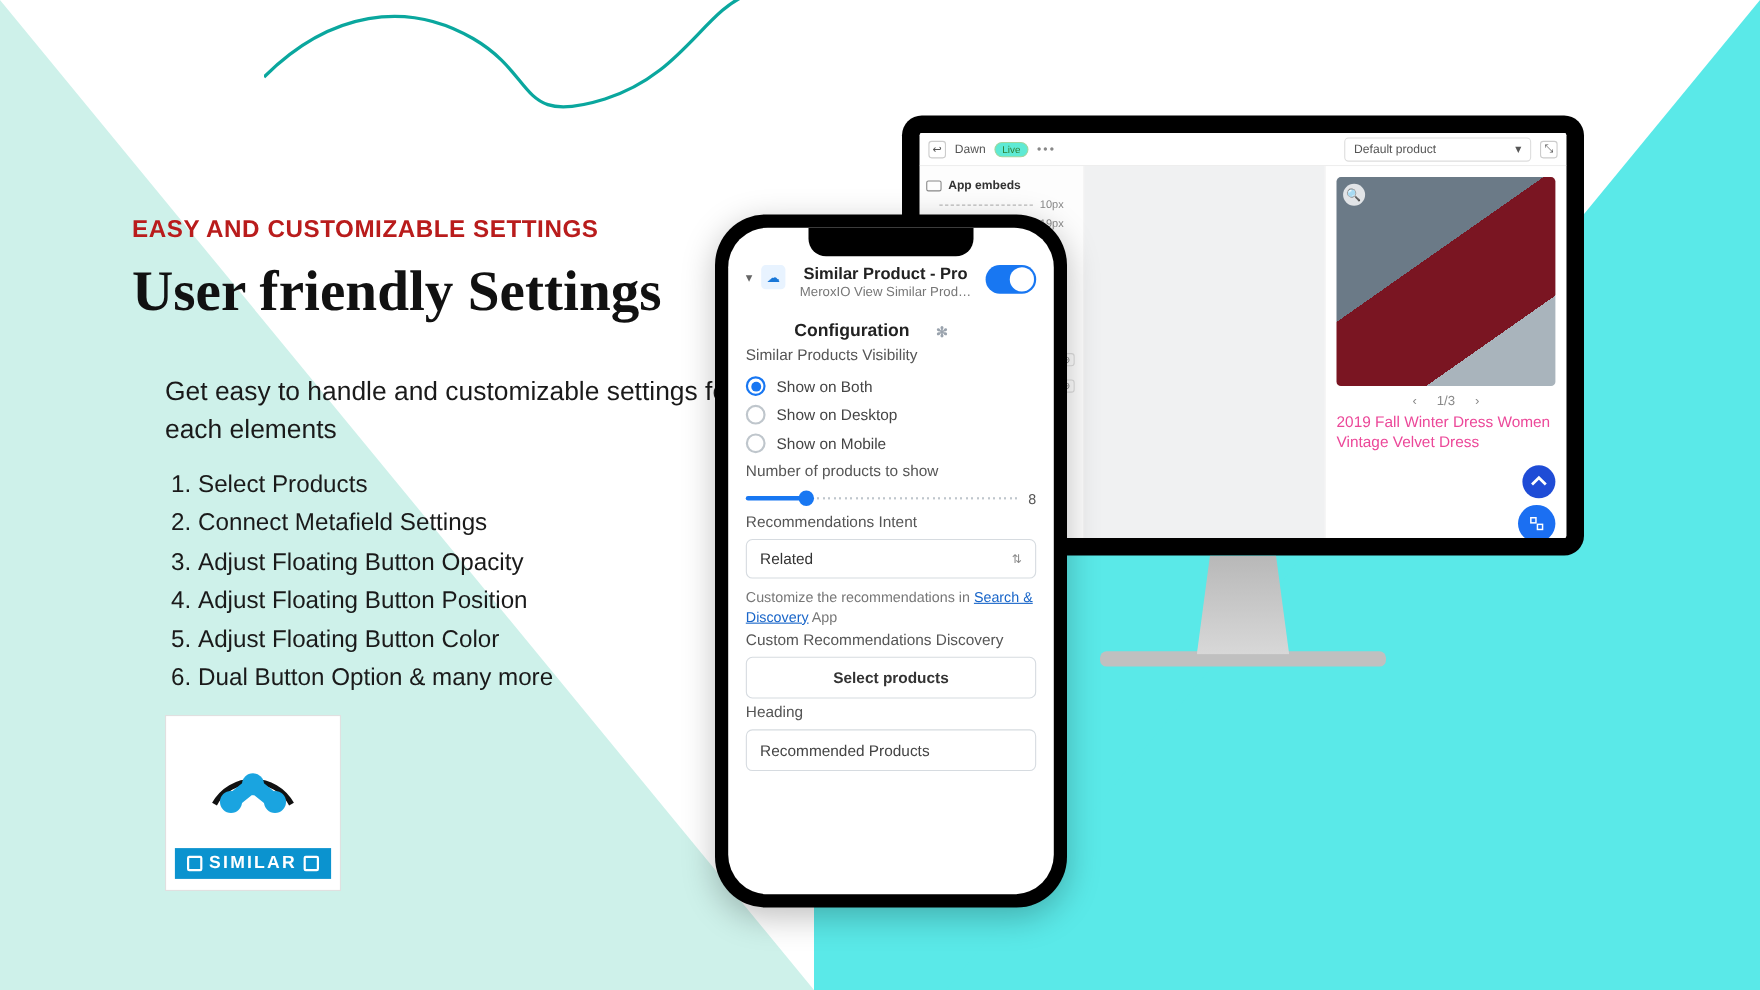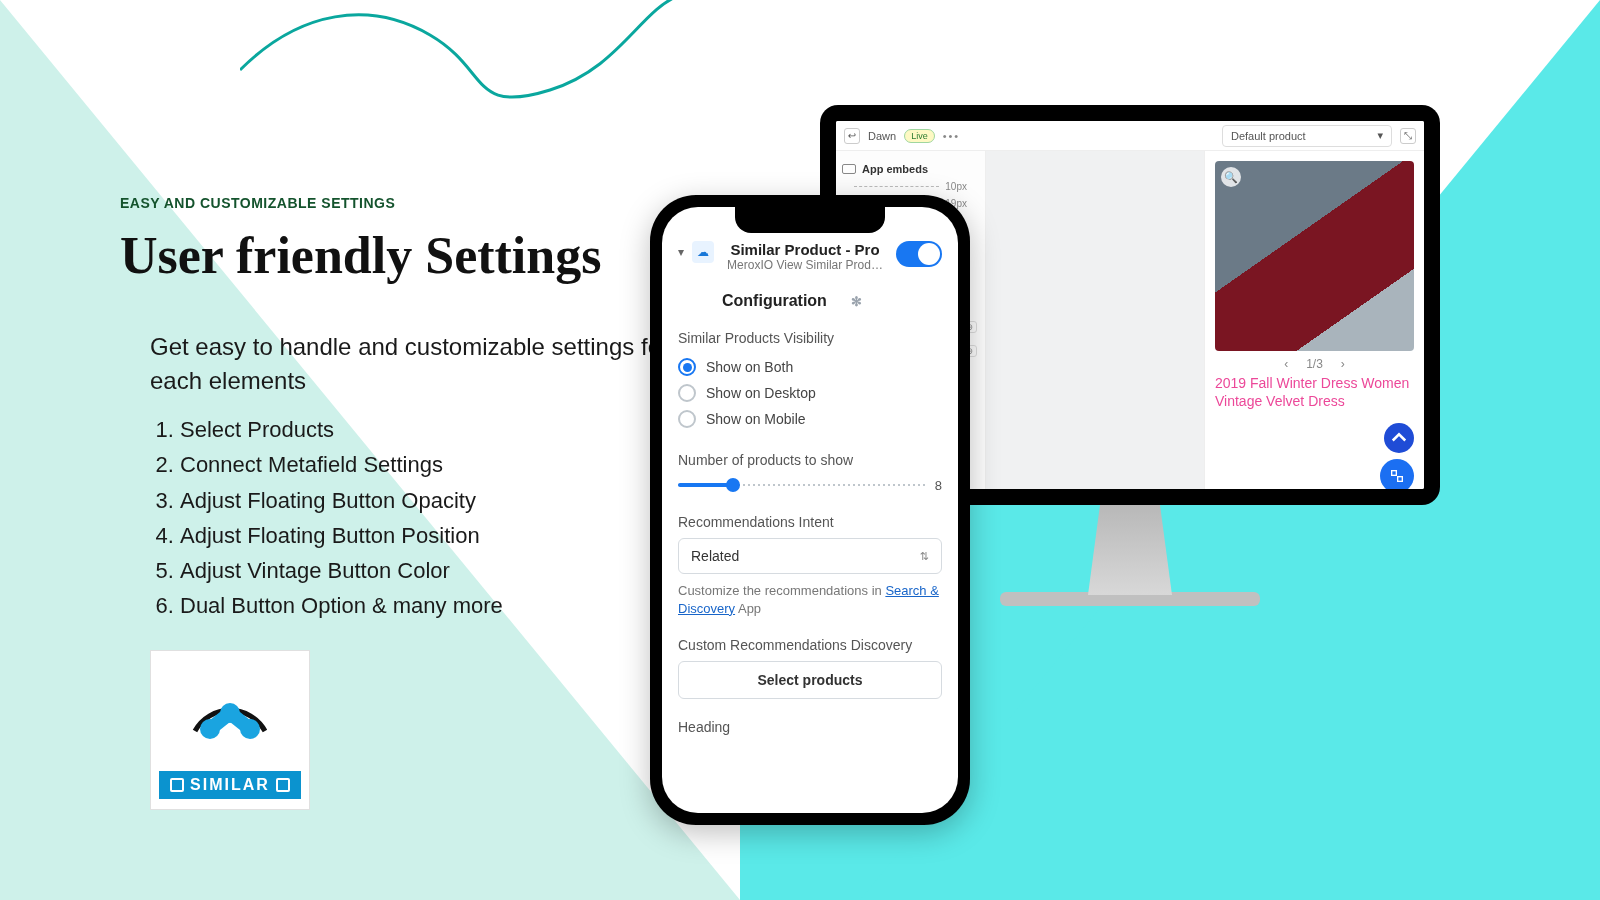--- a/index.html
+++ b/index.html
@@ -8,21 +8,21 @@
   
   .bg-mint { position: absolute; left: 0; bottom: 0; width: 0; height: 0; border-left: 740px solid #cef1ea; border-top: 900px solid transparent; z-index: 0; }
   .bg-cyan { position: absolute; right: 0; bottom: 0; width: 0; height: 0; border-right: 740px solid #5ae9e8; border-top: 900px solid transparent; z-index: 0; }
   .bg-cyan-rect { position: absolute; right: 0; bottom: 0; width: 860px; height: 440px; background: #5ae9e8; z-index: 0; }
 
   
   .squiggle { position: absolute; top: -20px; left: 240px; z-index: 2; }
 
   
   .copy { position: absolute; left: 120px; top: 195px; z-index: 3; width: 560px; }
-  .eyebrow { color: #14532d; font-weight: 700; font-size: 14px; letter-spacing: 0.5px; text-transform: uppercase; }
+  .eyebrow { color: #b91c1c; font-weight: 700; font-size: 22px; letter-spacing: 0.5px; text-transform: uppercase; }
   .headline { font-family: Georgia, 'Times New Roman', serif; font-weight: 700; font-size: 52px; color: #111; margin-top: 15px; }
   .sub { font-size: 24px; color: #1a1a1a; margin-top: 45px; line-height: 1.4; padding-left: 30px; }
   .features { margin-top: 15px; padding-left: 60px; font-size: 22px; color: #1a1a1a; line-height: 1.6; }
   .features li { list-style: decimal; }
 
   
   .badge { position: absolute; left: 150px; top: 650px; width: 160px; height: 160px; background: #fff; border: 1px solid #e0e0e0; z-index: 3; display: flex; flex-direction: column; align-items: center; justify-content: space-between; padding: 10px 8px; }
   .badge .arc { width: 100px; height: 100px; position: relative; }
   .badge .arc svg { width: 100%; height: 100%; }
   .badge .bar { width: 100%; background: #0b93cf; color: #fff; font-size: 16px; font-weight: 700; letter-spacing: 2px; display: flex; align-items: center; justify-content: center; gap: 6px; padding: 5px 0; }
@@ -30,21 +30,21 @@
 
   
   .monitor { position: absolute; left: 820px; top: 105px; width: 620px; z-index: 1; }
   .mon-frame { width: 620px; height: 400px; background: #000; border-radius: 18px; padding: 16px; }
   .mon-screen { width: 100%; height: 100%; background: #f4f5f6; border-radius: 2px; position: relative; overflow: hidden; font-size: 11px; color: #555; }
   .mon-stand { width: 120px; height: 90px; background: linear-gradient(#b8b8b8,#d8d8d8); margin: 0 auto; clip-path: polygon(25% 0, 75% 0, 85% 100%, 15% 100%); position: relative; z-index: 0; }
   .mon-base { width: 260px; height: 14px; background: #c0c0c0; border-radius: 6px; margin: -3px auto 0; }
 
   .mon-top { display:flex; align-items:center; height:30px; background:#fff; padding:0 8px; gap:8px; border-bottom:1px solid #eee; }
   .mon-top .sq { width:16px; height:16px; border:1px solid #ccc; border-radius:3px; display:flex; align-items:center; justify-content:center; font-size:10px;}
-  .mon-top .pill { border:1px solid #9fd69f; color:#2e7d32; font-size:9px; padding:1px 6px; border-radius:8px; background:#fef9c3;}
+  .mon-top .pill { border:1px solid #9fd69f; color:#2e7d32; font-size:9px; padding:1px 6px; border-radius:8px; background:#5eead4;}
   .mon-top .dots { letter-spacing:2px; color:#888; }
   .mon-top .spacer { flex:1; }
   .mon-select { border:1px solid #ddd; height:22px; min-width:170px; border-radius:4px; display:flex; align-items:center; padding:0 8px; justify-content:space-between; background:#fff;}
   .mon-body { display:flex; height:calc(100% - 30px); }
   .mon-left { width:150px; border-right:1px solid #eee; background:#fdfdfd; padding:8px 6px; }
   .mon-left .hd { font-weight:600; color:#333; font-size:11px; margin:4px 0 6px; display:flex; align-items:center; gap:6px;}
   .mon-left .hd-ico{ width:14px;height:10px;border:1px solid #888;border-radius:2px;}
   .mon-left .group-line{ display:flex; align-items:center; gap:6px; color:#888; font-size:10px; margin:6px 12px;}
   .mon-left .dashes{ flex:1; border-top:1px dashed #bbb; }
   .mon-left .row{ display:flex; justify-content:space-between; align-items:center; font-size:10px; color:#666; padding:6px 2px;}
@@ -70,21 +70,21 @@
   .app-caret { color:#666; font-size:12px; margin-top:4px; }
   .app-ico { width:22px; height:22px; border-radius:4px; background:#e8f3ff; display:flex; align-items:center; justify-content:center; font-size:12px; color:#1877d8;}
   .app-titles { flex:1; min-width:0;text-align:center; }
   .app-title { font-weight:700; font-size:15px; color:#222; white-space:nowrap; overflow:hidden; text-overflow:ellipsis;}
   .app-sub { font-size:12px; color:#777; white-space:nowrap; overflow:hidden; text-overflow:ellipsis;}
   .toggle { width:46px; height:26px; border-radius:14px; background:#1877f2; position:relative; flex:0 0 auto;}
   .toggle .knob{ position:absolute; right:2px; top:2px; width:22px;height:22px; background:#fff; border-radius:50%; }
   .section { margin-top:20px; }
   .section-h { font-size:16px; font-weight:700; color:#222; display:flex; align-items:center; gap:24px;margin-left:44px;}
   .gear{ color:#9aa3ad; font-size:13px;}
-  .label { font-size:14px; color:#555; margin-top:20px; margin-bottom:8px;}
+  .label { font-size:14px; color:#555; margin-top:4px; margin-bottom:8px;}
   .radio-row{ display:flex; align-items:center; gap:10px; padding:4px 0; font-size:14px; color:#444;}
   .radio{ width:18px;height:18px;border:2px solid #1877f2;border-radius:50%; display:flex;align-items:center;justify-content:center;}
   .radio.off{ border-color:#bfc6cc; }
   .radio .dot{ width:9px;height:9px;border-radius:50%; background:#1877f2;}
   .slider-wrap{ display:flex; align-items:center; gap:8px; margin-top:6px;}
   .slider{ flex:1; height:18px; position:relative; }
   .slider .track{ position:absolute; top:8px; left:0; right:0; height:2px; background:repeating-linear-gradient(90deg,#bfc6cc 0 2px,transparent 2px 5px);}
   .slider .fill{ position:absolute; top:7px; left:0; width:22%; height:4px; background:#1877f2; border-radius:2px;}
   .slider .thumb{ position:absolute; top:2px; left:22%; width:14px;height:14px;border-radius:50%;background:#1877f2; transform:translateX(-50%);}
   .slider-val{ font-size:13px; color:#555;}
@@ -107,21 +107,21 @@
 
 <div class="copy">
   <div class="eyebrow">EASY AND CUSTOMIZABLE SETTINGS</div>
   <div class="headline">User friendly Settings</div>
   <div class="sub">Get easy to handle and customizable settings for each elements</div>
   <ol class="features">
     <li>Select Products</li>
     <li>Connect Metafield Settings</li>
     <li>Adjust Floating Button Opacity</li>
     <li>Adjust Floating Button Position</li>
-    <li>Adjust Vintage Button Color</li>
+    <li>Adjust Floating Button Color</li>
     <li>Dual Button Option &amp; many more</li>
   </ol>
 </div>
 
 <div class="badge">
   <div class="arc">
     <svg viewBox="0 0 100 100">
       <path d="M15 70 A40 40 0 0 1 85 70" fill="none" stroke="#111" stroke-width="5"></path>
       <circle cx="30" cy="68" r="10" fill="#1aa4e0"></circle>
       <circle cx="50" cy="52" r="10" fill="#1aa4e0"></circle>
@@ -266,17 +266,18 @@
             <span style="font-size:11px;color:#888;">⇅</span>
           </div>
           <div class="hint">
             <span>Customize the recommendations in </span><a>Search &amp; Discovery</a><span> App</span>
           </div>
 
           <div class="label">Custom Recommendations Discovery</div>
           <div class="btn">Select products</div>
 
           <div class="label">Heading</div>
+          <div class="input">Recommended Products</div>
         </div>
       </div>
     </div>
   </div>
 </div>
 
 </body></html>

